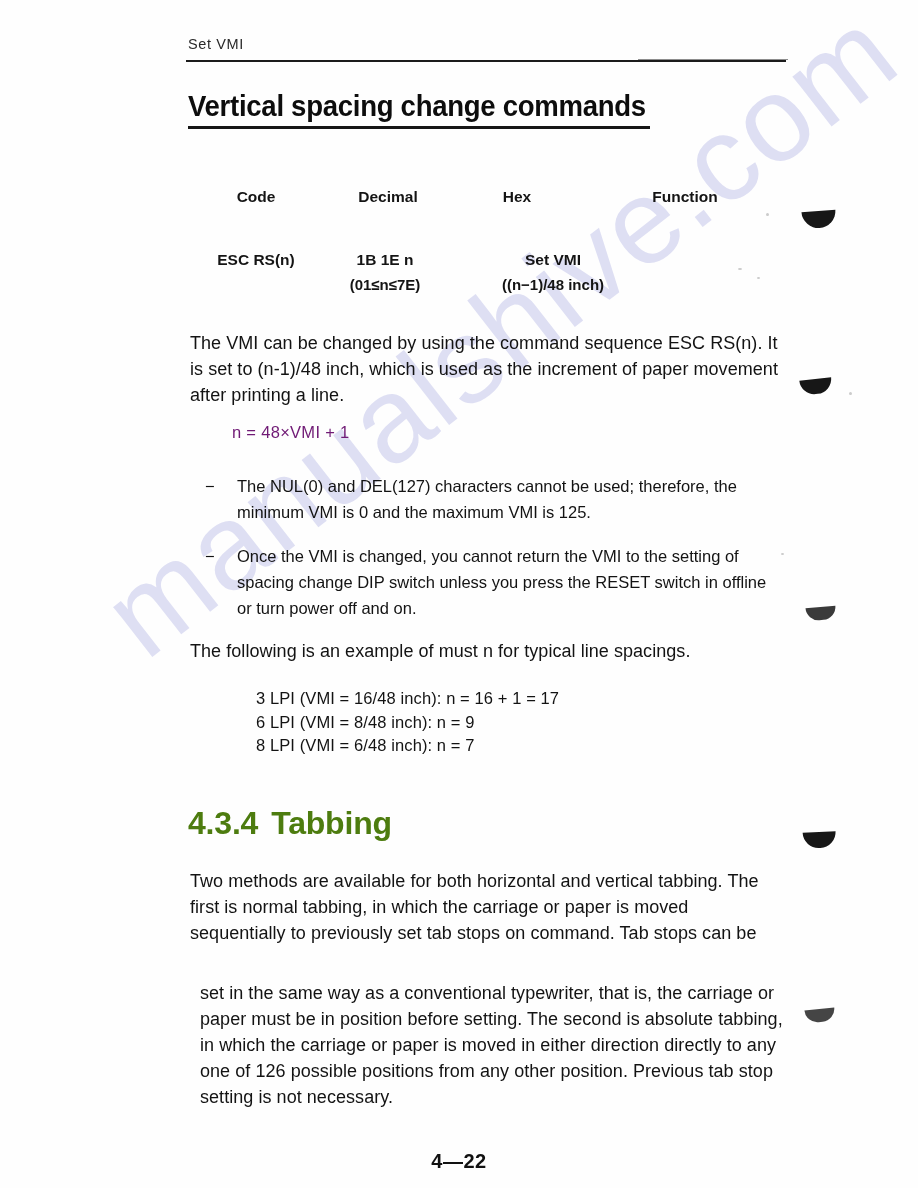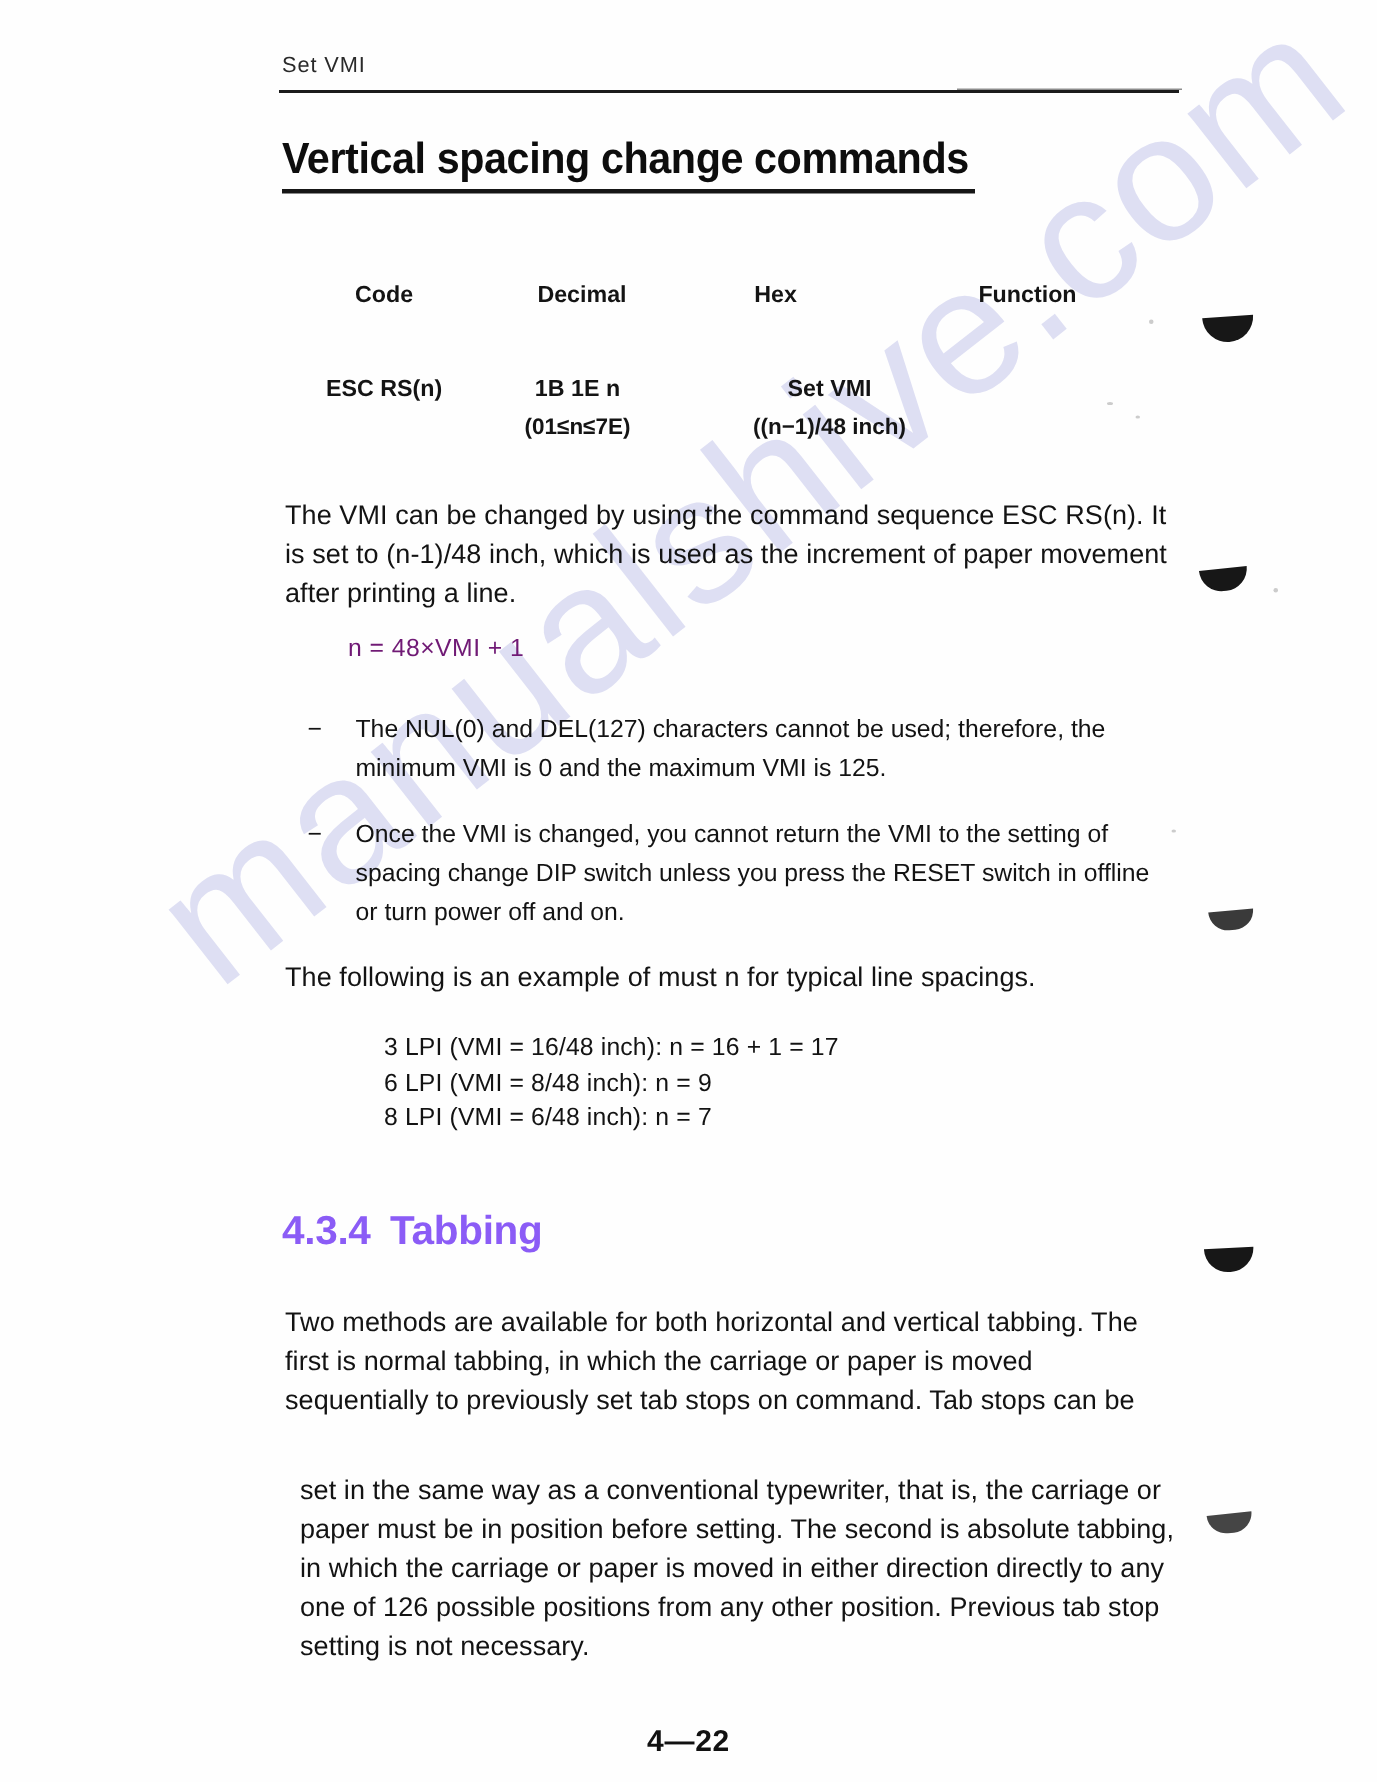--- a/index.html
+++ b/index.html
@@ -191,23 +191,23 @@
     color: #131313;
     letter-spacing: 0.1px;
   }
   .lpi-list div { white-space: nowrap; }
 
   
   .section-head {
     position: absolute;
     left: 188px;
     top: 805px;
-    font-size: 27px;
-    font-weight: 700;
-    color: #8b5cf6;
+    font-size: 32px;
+    font-weight: 700;
+    color: #4d7c0f;
     letter-spacing: -0.2px;
     text-align: center;
   }
   .section-head .sec-num { margin-right: 13px; }
 
   
   .page-number {
     position: absolute;
     left: 0;
     top: 1150px;

